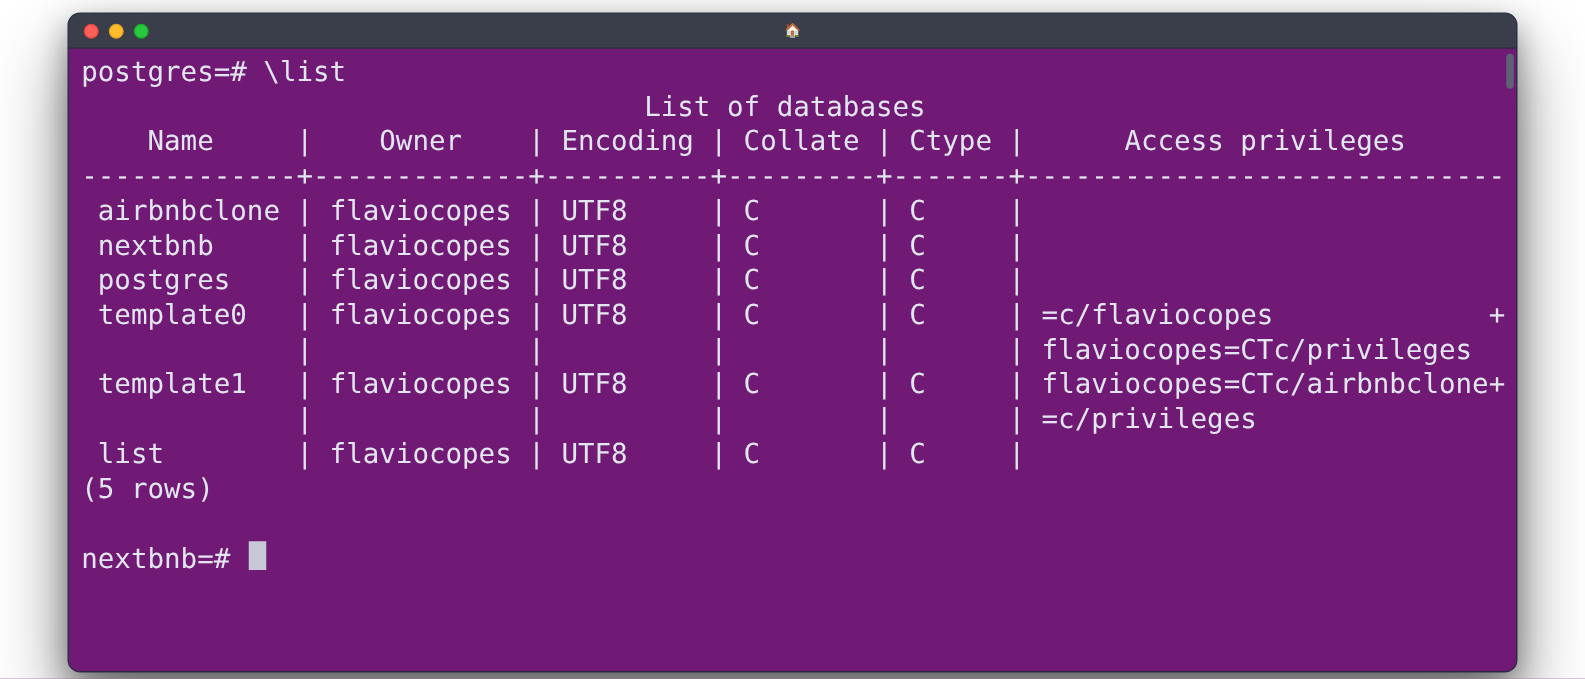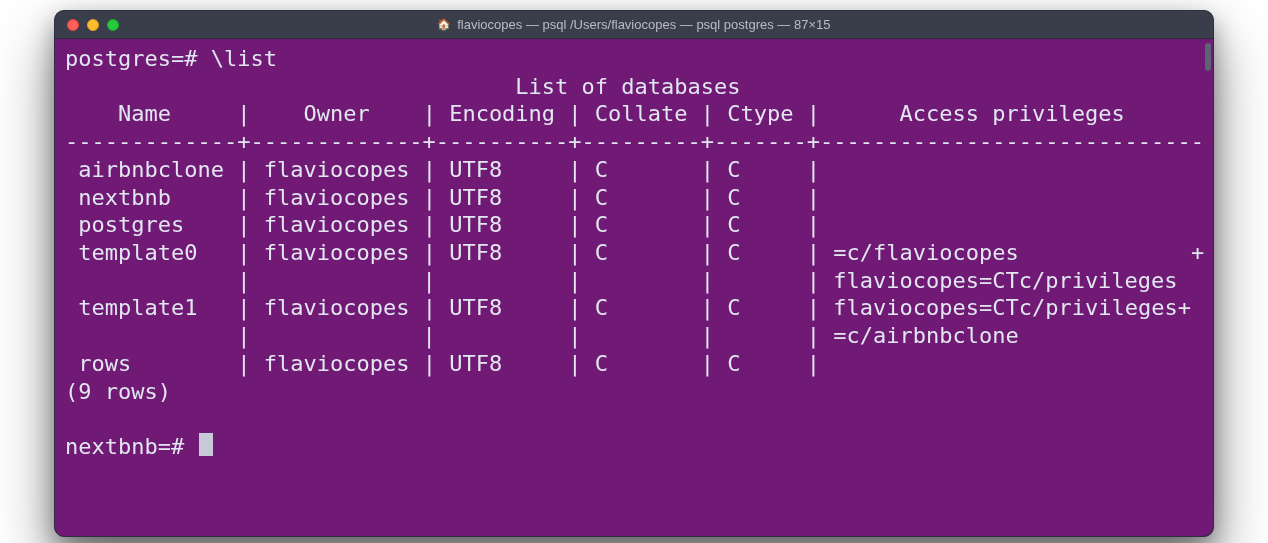--- a/index.html
+++ b/index.html
@@ -93,36 +93,35 @@
 
 <div class="window">
   <div class="titlebar">
     <div class="traffic-lights">
       <div class="dot red"></div>
       <div class="dot yellow"></div>
       <div class="dot green"></div>
     </div>
     <div class="titlebar-center">
       <span class="home-icon">🏠</span>
-      <span class="titlebar-text">flaviocopes — psql   /Users/flaviocopes — psql postgres — 87×15</span>
     </div>
   </div>
 
   <div class="term-body"><span>postgres=# \list</span>
                                   <span>List of databases</span>
     <span>Name</span>     |    <span>Owner</span>    | <span>Encoding</span> | <span>Collate</span> | <span>Ctype</span> |      <span>Access privileges</span>      
 <span>-------------+-------------+----------+---------+-------+-----------------------------</span>
  <span>airbnbclone</span> | <span>flaviocopes</span> | <span>UTF8</span>     | <span>C</span>       | <span>C</span>     | <span></span>
  <span>nextbnb</span>     | <span>flaviocopes</span> | <span>UTF8</span>     | <span>C</span>       | <span>C</span>     | <span></span>
  <span>postgres</span>    | <span>flaviocopes</span> | <span>UTF8</span>     | <span>C</span>       | <span>C</span>     | <span></span>
  <span>template0</span>   | <span>flaviocopes</span> | <span>UTF8</span>     | <span>C</span>       | <span>C</span>     | <span>=c/flaviocopes             +</span>
              |             |          |         |       | <span>flaviocopes=CTc/privileges</span>
- <span>template1</span>   | <span>flaviocopes</span> | <span>UTF8</span>     | <span>C</span>       | <span>C</span>     | <span>flaviocopes=CTc/privileges+</span>
-             |             |          |         |       | <span>=c/airbnbclone</span>
- <span>rows</span>        | <span>flaviocopes</span> | <span>UTF8</span>     | <span>C</span>       | <span>C</span>     | <span></span>
-<span>(9 rows)</span>
+ <span>template1</span>   | <span>flaviocopes</span> | <span>UTF8</span>     | <span>C</span>       | <span>C</span>     | <span>flaviocopes=CTc/airbnbclone+</span>
+             |             |          |         |       | <span>=c/privileges</span>
+ <span>list</span>        | <span>flaviocopes</span> | <span>UTF8</span>     | <span>C</span>       | <span>C</span>     | <span></span>
+<span>(5 rows)</span>
 
 <span>nextbnb=# </span><span class="cursor"></span>
     <div class="scrollbar-track">
       <div class="scrollbar-thumb"></div>
     </div>
   </div>
 </div>
 
 </body></html>

